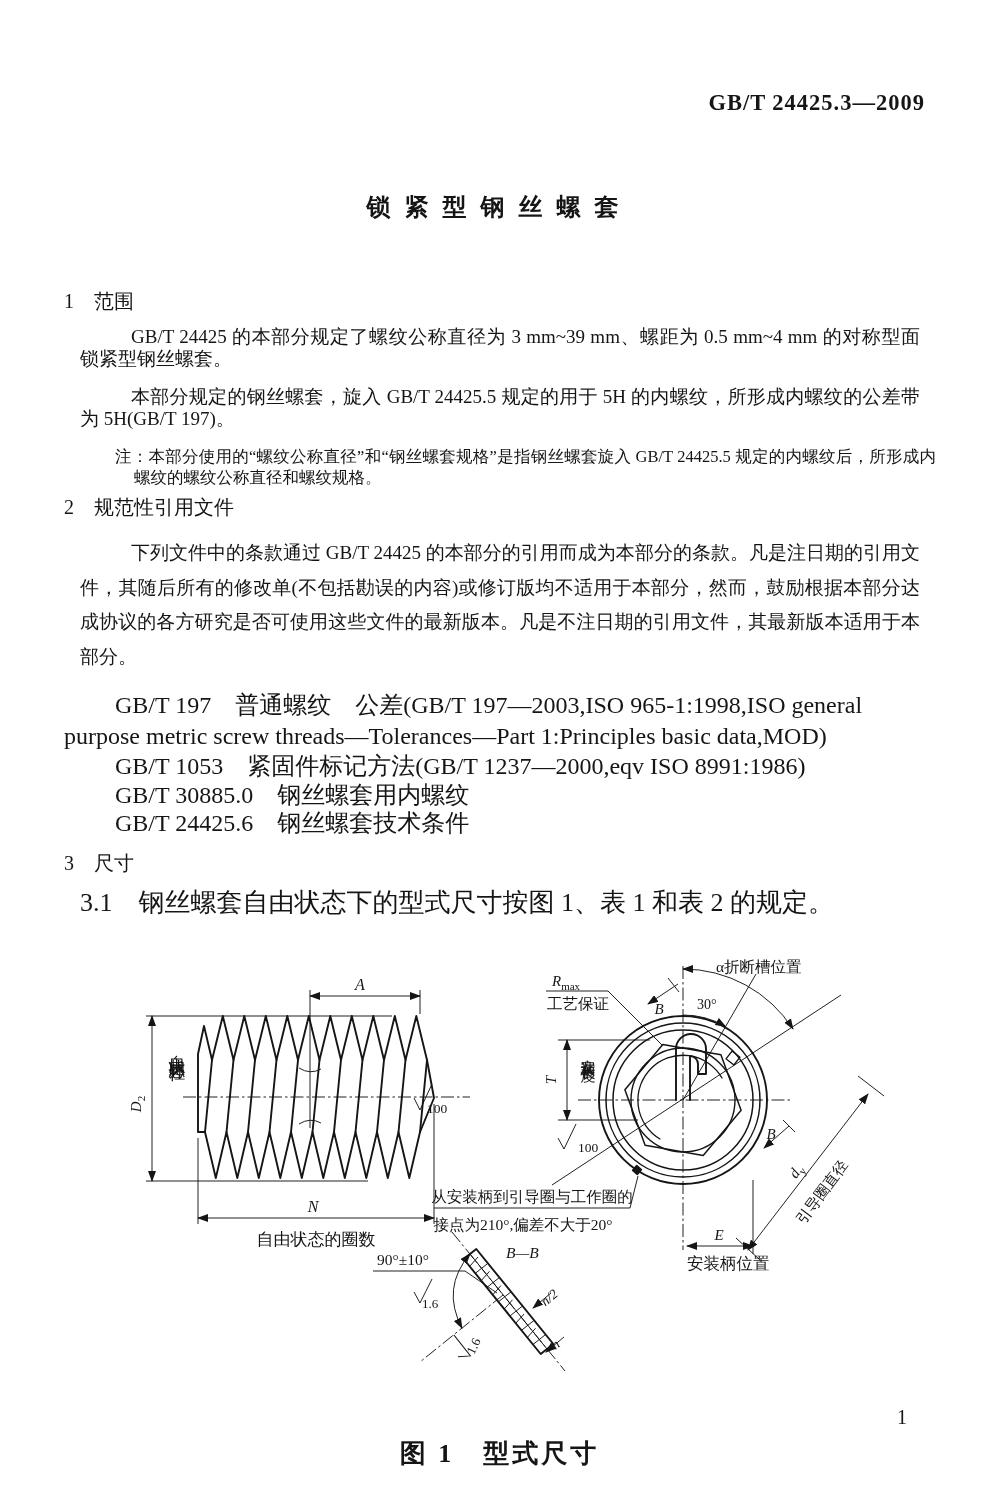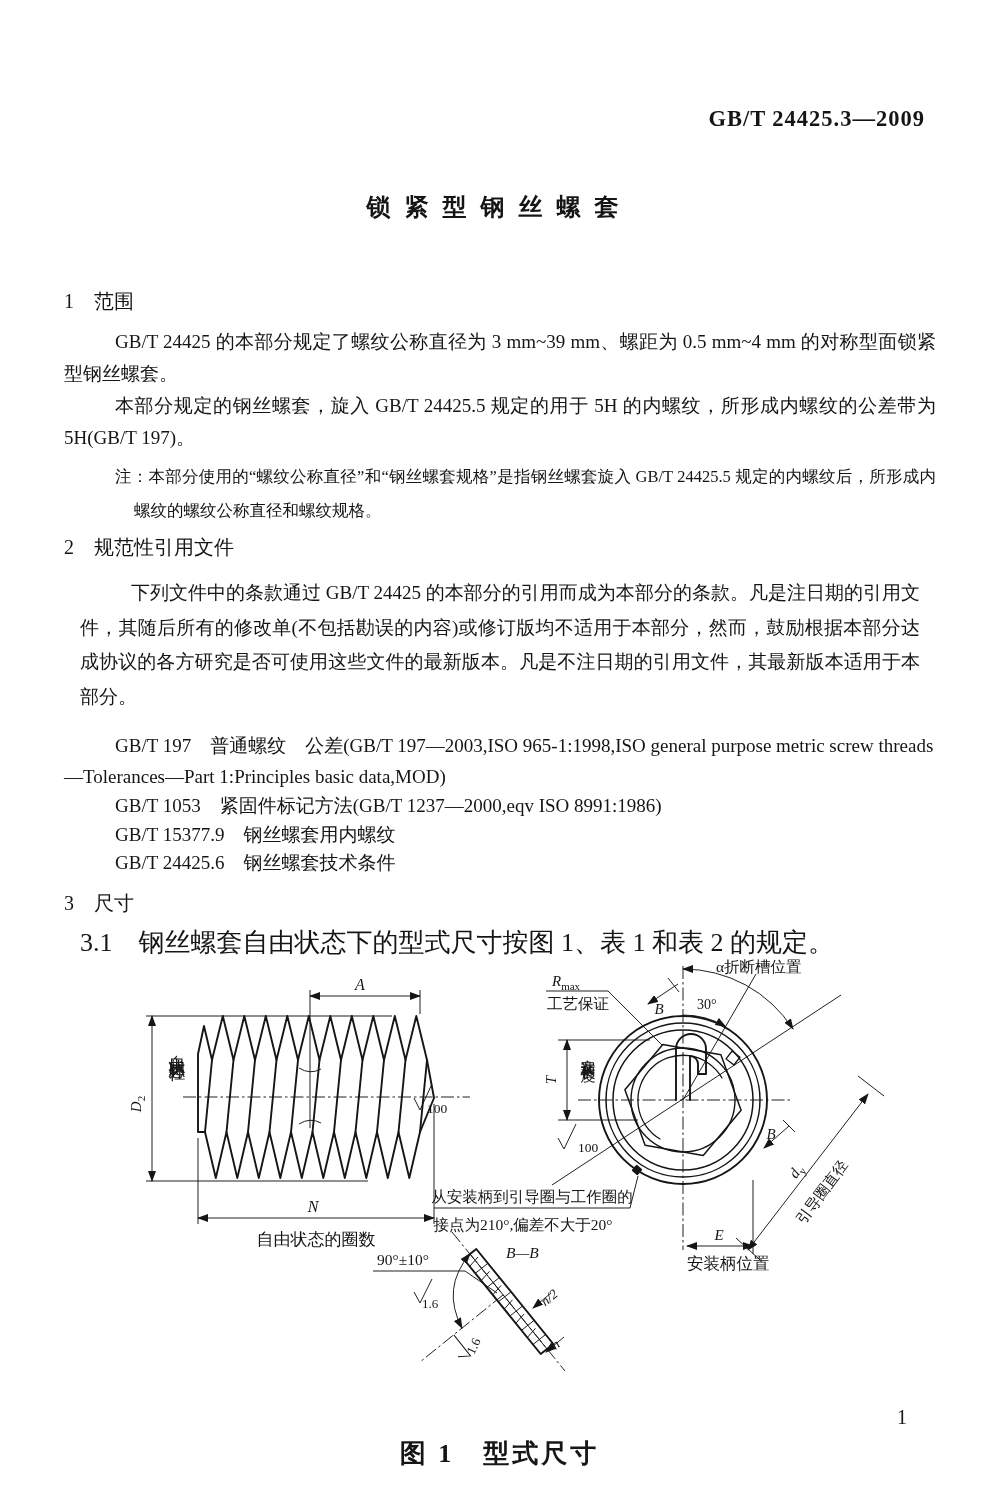--- a/index.html
+++ b/index.html
@@ -1,30 +1,30 @@
 <!DOCTYPE html>
 <html><head>
 <meta charset="utf-8">
 <style>
   html,body{margin:0;padding:0;}
   body{width:999px;height:1494px;position:relative;background:#ffffff;color:#151515;
        font-family:"Liberation Serif",serif;}
   .page{position:absolute;inset:0;overflow:hidden;}
-  .std-num{position:absolute;top:106px;right:74px;font-size:22.5px;font-weight:bold;letter-spacing:1px;}
+  .std-num{position:absolute;top:90px;right:74px;font-size:22.5px;font-weight:bold;letter-spacing:1px;}
   .doc-title{position:absolute;top:191px;left:0;width:100%;margin:0;text-align:center;
              font-size:24px;font-weight:bold;letter-spacing:14px;}
   .content{position:absolute;left:64px;top:288px;width:872px;}
   .sec{font-size:20px;font-weight:normal;margin:0;line-height:26px;}
   .sec.m1{margin-top:6px;}
   .sec.m2{margin-top:12px;}
-  .body-p{font-size:19px;line-height:32px;margin:0;text-indent:51px;text-align:justify;}
+  .body-p{font-size:19px;line-height:22px;margin:16px;text-indent:51px;text-align:justify;}
   .body-p.first{margin-top:12px;}
-  .note{font-size:16.5px;line-height:34px;margin:6px 0 0 0;padding-left:70px;text-indent:-19px;text-align:justify;}
+  .note{font-size:16.5px;line-height:21px;margin:6px 0 0 0;padding-left:70px;text-indent:-19px;text-align:justify;}
   .intro{font-size:19px;line-height:34.5px;margin:16px;text-indent:51px;text-align:justify;}
-  .ref-item{font-size:19px;margin:0;text-indent:51px;}
+  .ref-item{font-size:24px;margin:0;text-indent:51px;}
   .ref-item.wrap{line-height:31px;}
   .ref-item.small{line-height:28.5px;}
   .clause{font-size:26px;margin:12px 0 0 16px;line-height:30px;}
   .fig-caption{position:absolute;top:1436px;left:0;width:999px;text-align:center;
                font-size:26px;font-weight:bold;letter-spacing:3px;}
   .page-num{position:absolute;top:1406px;right:92px;font-size:20px;}
   svg text{font-family:"Liberation Serif",serif;fill:#151515;stroke:none;}
   .thick{stroke:#151515;stroke-width:1.9;fill:none;stroke-linejoin:round;stroke-linecap:round;}
   .thin{stroke:#151515;stroke-width:0.95;fill:none;}
   .cl{stroke-dasharray:13 3 2.5 3;}
@@ -41,21 +41,21 @@
   <div class="content">
     <h2 class="sec">1　范围</h2>
     <p class="body-p first">GB/T 24425 的本部分规定了螺纹公称直径为 3 mm~39 mm、螺距为 0.5 mm~4 mm 的对称型面锁紧型钢丝螺套。</p>
     <p class="body-p">本部分规定的钢丝螺套，旋入 GB/T 24425.5 规定的用于 5H 的内螺纹，所形成内螺纹的公差带为 5H(GB/T 197)。</p>
     <p class="note">注：本部分使用的“螺纹公称直径”和“钢丝螺套规格”是指钢丝螺套旋入 GB/T 24425.5 规定的内螺纹后，所形成内螺纹的螺纹公称直径和螺纹规格。</p>
 
     <h2 class="sec m1">2　规范性引用文件</h2>
     <p class="intro">下列文件中的条款通过 GB/T 24425 的本部分的引用而成为本部分的条款。凡是注日期的引用文件，其随后所有的修改单(不包括勘误的内容)或修订版均不适用于本部分，然而，鼓励根据本部分达成协议的各方研究是否可使用这些文件的最新版本。凡是不注日期的引用文件，其最新版本适用于本部分。</p>
     <p class="ref-item wrap">GB/T 197　普通螺纹　公差(GB/T 197—2003,ISO 965-1:1998,ISO general purpose metric screw threads—Tolerances—Part 1:Principles basic data,MOD)</p>
     <p class="ref-item small">GB/T 1053　紧固件标记方法(GB/T 1237—2000,eqv ISO 8991:1986)</p>
-    <p class="ref-item small">GB/T 15377.9　钢丝螺套用内螺纹</p>
+    <p class="ref-item small">GB/T 30885.0　钢丝螺套用内螺纹</p>
     <p class="ref-item small">GB/T 24425.6　钢丝螺套技术条件</p>
 
     <h2 class="sec m2">3　尺寸</h2>
     <p class="clause">3.1　钢丝螺套自由状态下的型式尺寸按图 1、表 1 和表 2 的规定。</p>
   </div>
 
   <svg width="999" height="426" viewBox="0 0 999 426" style="position:absolute;left:0;top:952px;">
     <defs>
       <marker id="arw" markerWidth="11" markerHeight="8" refX="10" refY="4" orient="auto" markerUnits="userSpaceOnUse">
         <path d="M0,0 L11,4 L0,8 Z" fill="#151515"></path>

